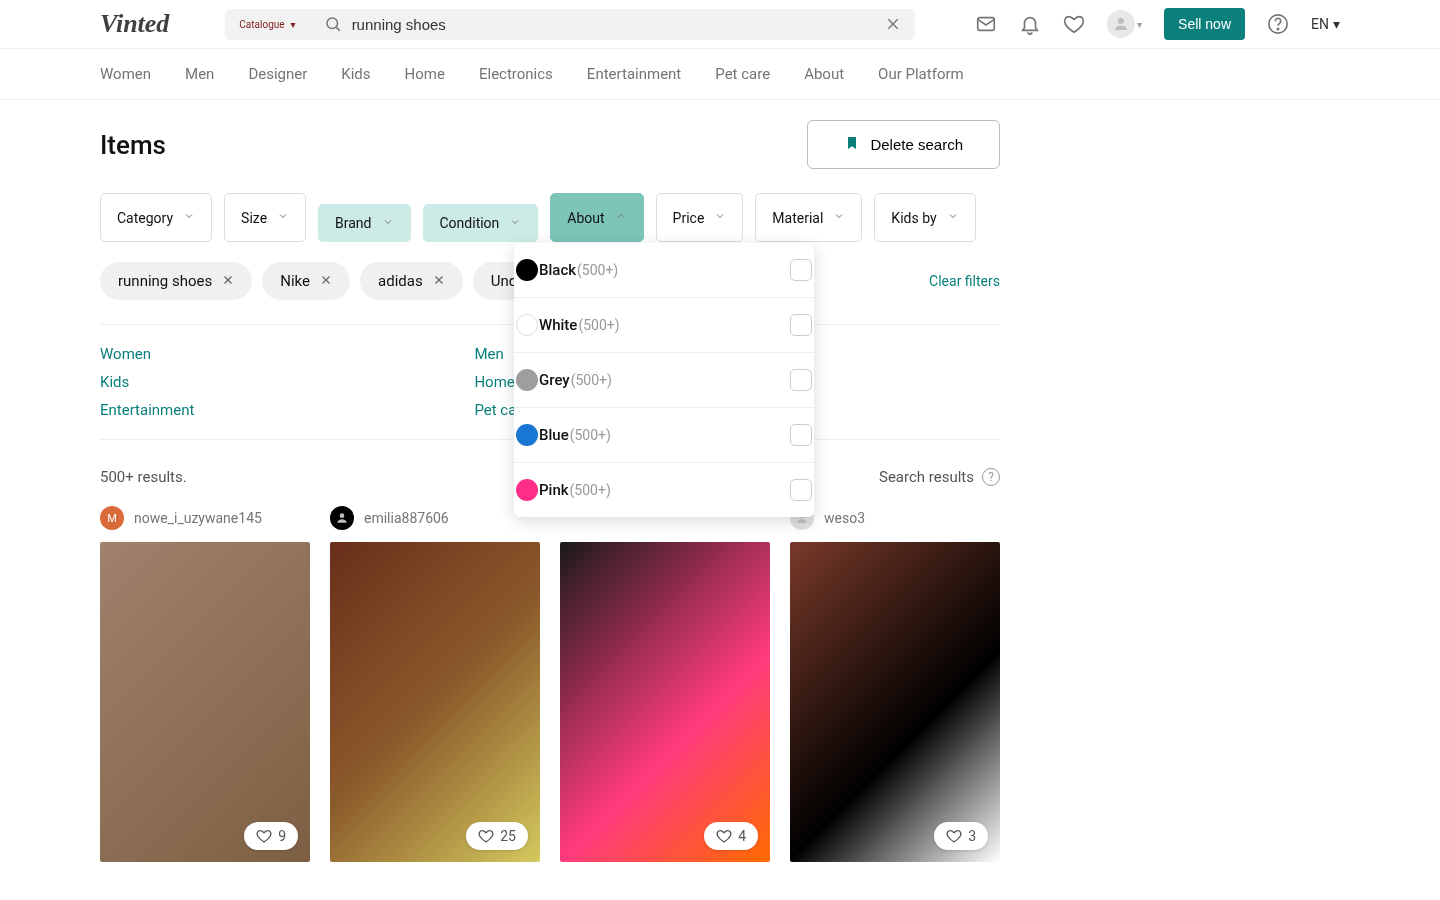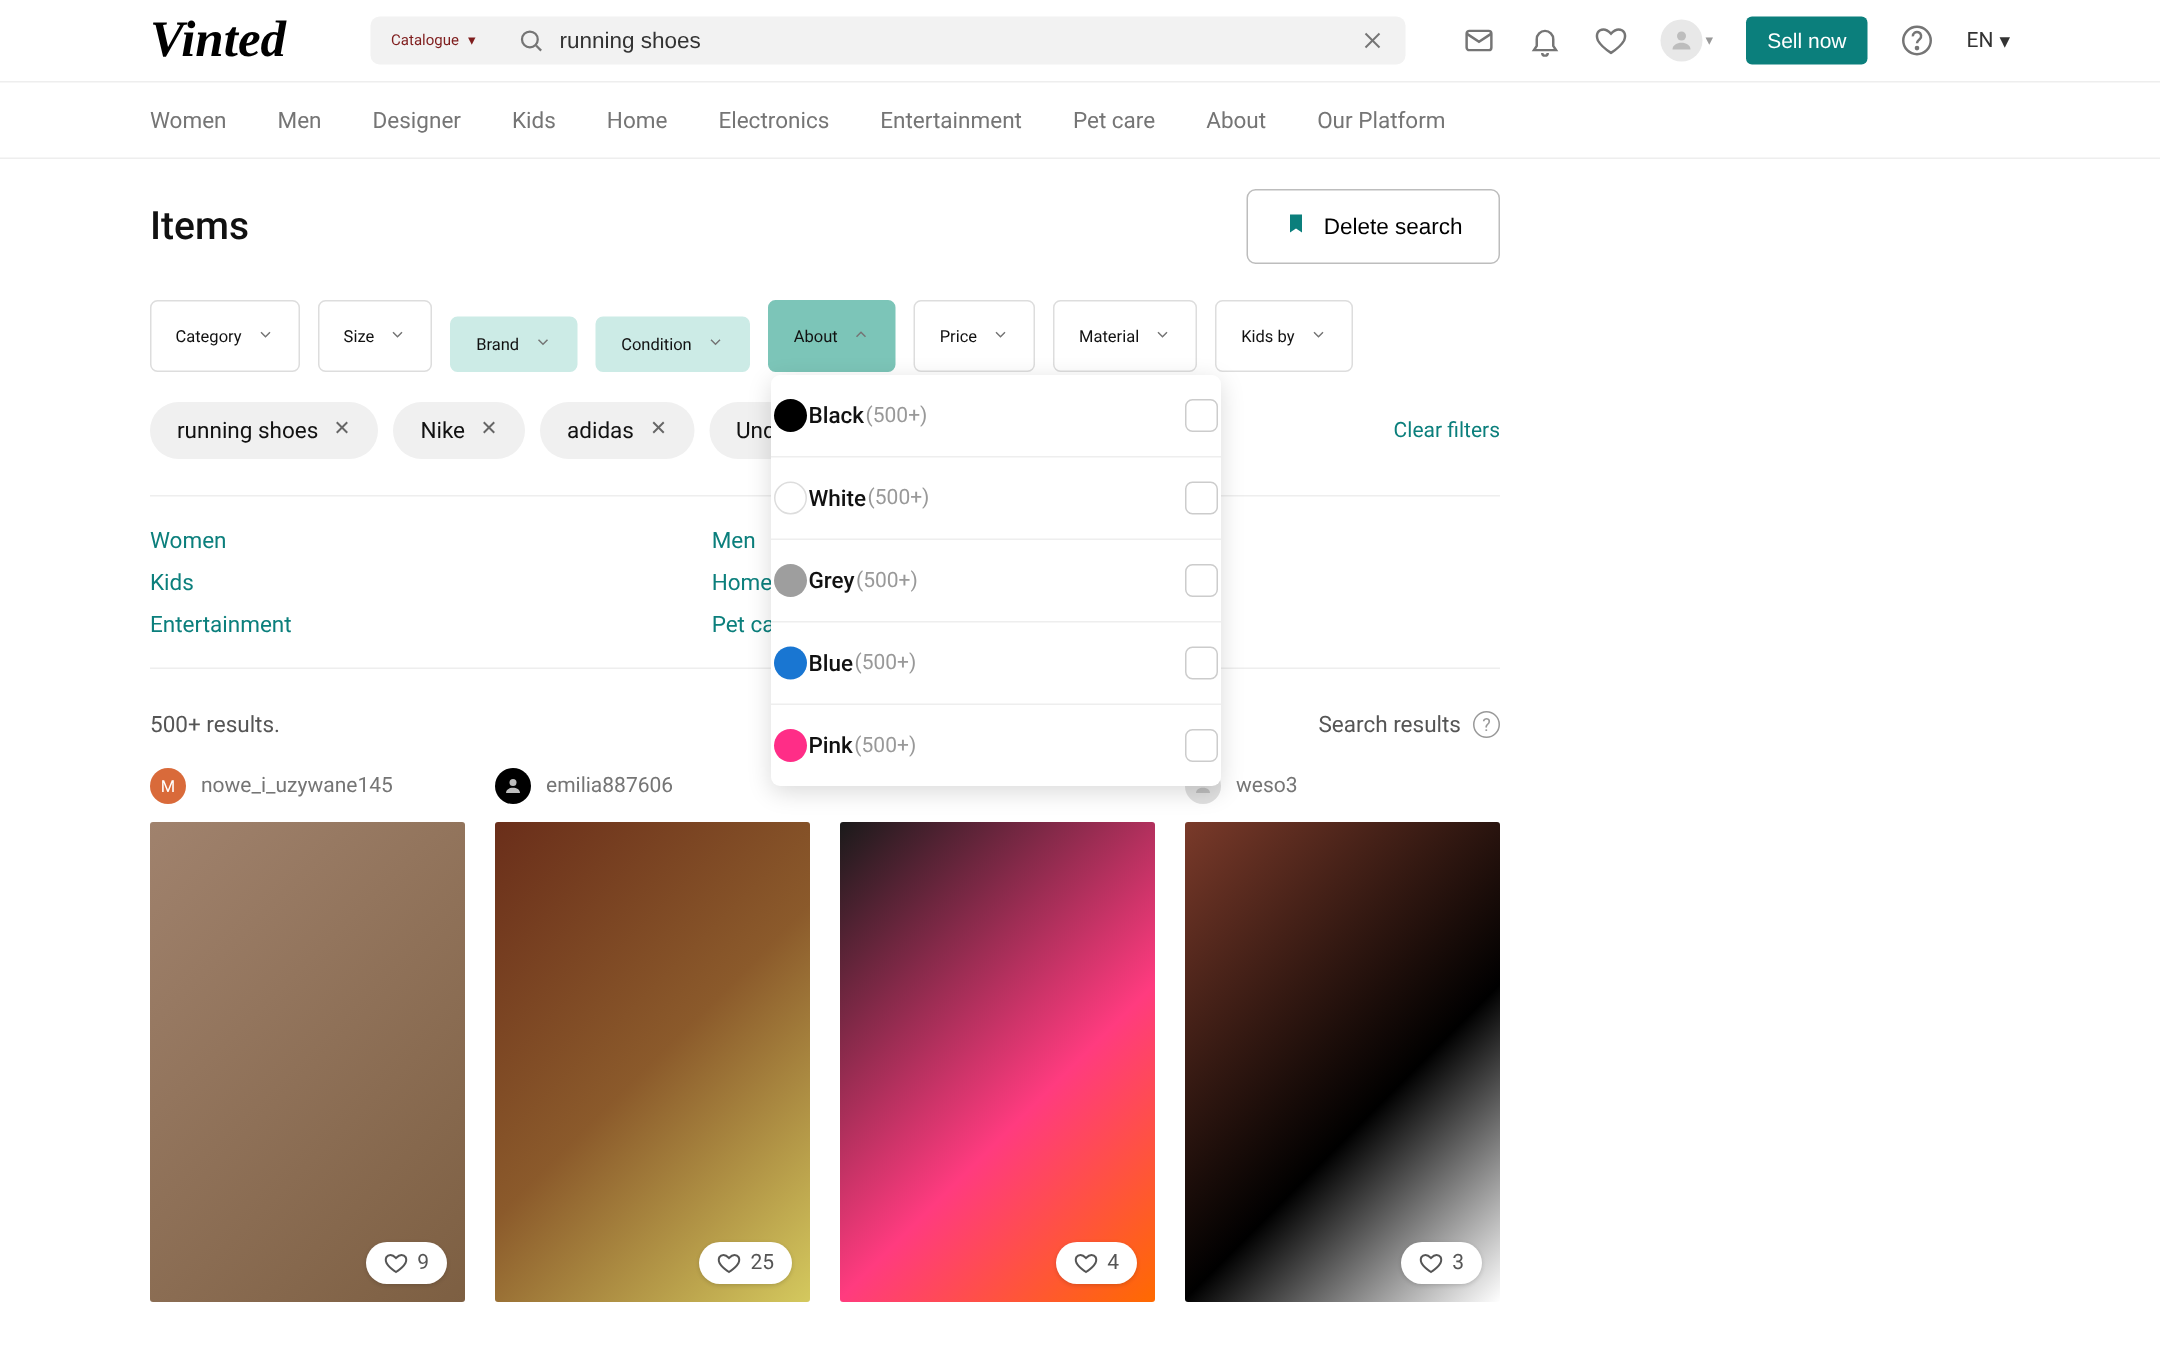--- a/index.html
+++ b/index.html
@@ -1,39 +1,39 @@
 <!DOCTYPE html>
 <html><head>
 <meta charset="utf-8">
 <style>
 * { box-sizing: border-box; margin: 0; padding: 0; }
 body { font-family: -apple-system, BlinkMacSystemFont, "Segoe UI", Roboto, Arial, sans-serif; font-size: 14px; color: #111; background: #fff; }
 .header { display: flex; align-items: center; padding: 8px 100px; gap: 12px; }
-.logo { font-family: cursive; font-size: 34px; font-weight: bold; color: #000000; font-style: italic; }
+.logo { font-family: cursive; font-size: 26px; font-weight: bold; color: #404040; font-style: italic; }
 .search-wrap { display: flex; align-items: center; background: #f2f2f2; border-radius: 6px; flex: 1; max-width: 690px; margin-left: 44px; }
 .catalogue-btn { display: flex; align-items: center; gap: 6px; padding: 10px 14px; color: #7f1d1d; border-radius: 6px; cursor: pointer; font-size: 10px; }
 .search-input-wrap { display: flex; align-items: center; flex: 1; padding: 0 14px; gap: 10px; }
 .search-icon, .clear-icon { color: #757575; display: flex; }
 .search-input { flex: 1; border: none; background: transparent; font-size: 15px; outline: none; color: #333; }
 .header-right { display: flex; align-items: center; gap: 22px; margin-left: auto; }
 .icon-btn { width: 22px; height: 22px; color: #757575; cursor: pointer; display: flex; align-items: center; justify-content: center; }
 .avatar-wrap { display: flex; align-items: center; gap: 2px; cursor: pointer; }
 .avatar { width: 28px; height: 28px; border-radius: 50%; background: #e8e8e8; display: flex; align-items: center; justify-content: center; color: #bdbdbd; }
 .sell-btn { background: #0b7f7c; color: #fff; border: none; padding: 8px 14px; border-radius: 4px; font-size: 14px; cursor: pointer; }
 .lang { display: flex; align-items: center; gap: 4px; color: #333; cursor: pointer; }
 .nav { border-top: 1px solid #eee; border-bottom: 1px solid #eee; padding: 0 100px; }
 .nav-inner { display: flex; gap: 34px; }
 .nav-item { padding: 16px 0; color: #757575; cursor: pointer; font-size: 15px; }
 .main { padding: 20px 100px; max-width: 1100px; }
 .title-row { display: flex; align-items: center; justify-content: space-between; margin-bottom: 24px; }
 .page-title { font-size: 26px; font-weight: 500; }
-.delete-btn { display: flex; align-items: center; gap: 10px; border: 1px solid #bdbdbd; background: #fff; padding: 12px 24px; border-radius: 6px; cursor: pointer; font-size: 15px; }
+.delete-btn { display: flex; align-items: center; gap: 10px; border: 1px solid #bdbdbd; background: #fff; padding: 12px 36px; border-radius: 6px; cursor: pointer; font-size: 15px; }
 .bookmark-icon { color: #0b7f7c; }
 .filters-row { display: flex; gap: 12px; flex-wrap: wrap; position: relative; }
-.filter-pill { display: flex; align-items: center; gap: 10px; border: 1px solid #ddd; background: #fff; padding: 10px 16px; border-radius: 5px; cursor: pointer; font-size: 11px; }
+.filter-pill { display: flex; align-items: center; gap: 10px; border: 1px solid #ddd; background: #fff; padding: 10px 16px; border-radius: 5px; cursor: pointer; font-size: 14px; }
 .filter-pill.active { background: #ccebe6; border-color: #ccebe6; margin-top: 11px; }
 .filter-pill.open { background: #7cc5b8; border-color: #7cc5b8; color: #111; }
 .chev { font-size: 12px; color: #757575; }
 .chips-row { display: flex; gap: 10px; flex-wrap: wrap; margin-top: 20px; align-items: center; }
 .chip { display: flex; align-items: center; gap: 10px; background: #f0f0f0; border-radius: 22px; padding: 10px 18px; font-size: 15px; cursor: pointer; }
 .chip-x { color: #666; font-size: 14px; }
 .clear-filters { margin-left: auto; color: #0b7f7c; cursor: pointer; font-size: 14px; }
 .cat-links { display: flex; gap: 280px; border-top: 1px solid #eee; border-bottom: 1px solid #eee; padding: 20px 0; margin-top: 24px; }
 .cat-col { display: flex; flex-direction: column; gap: 10px; }
 .cat-col a { color: #0b7f7c; text-decoration: none; font-size: 15px; cursor: pointer; }

